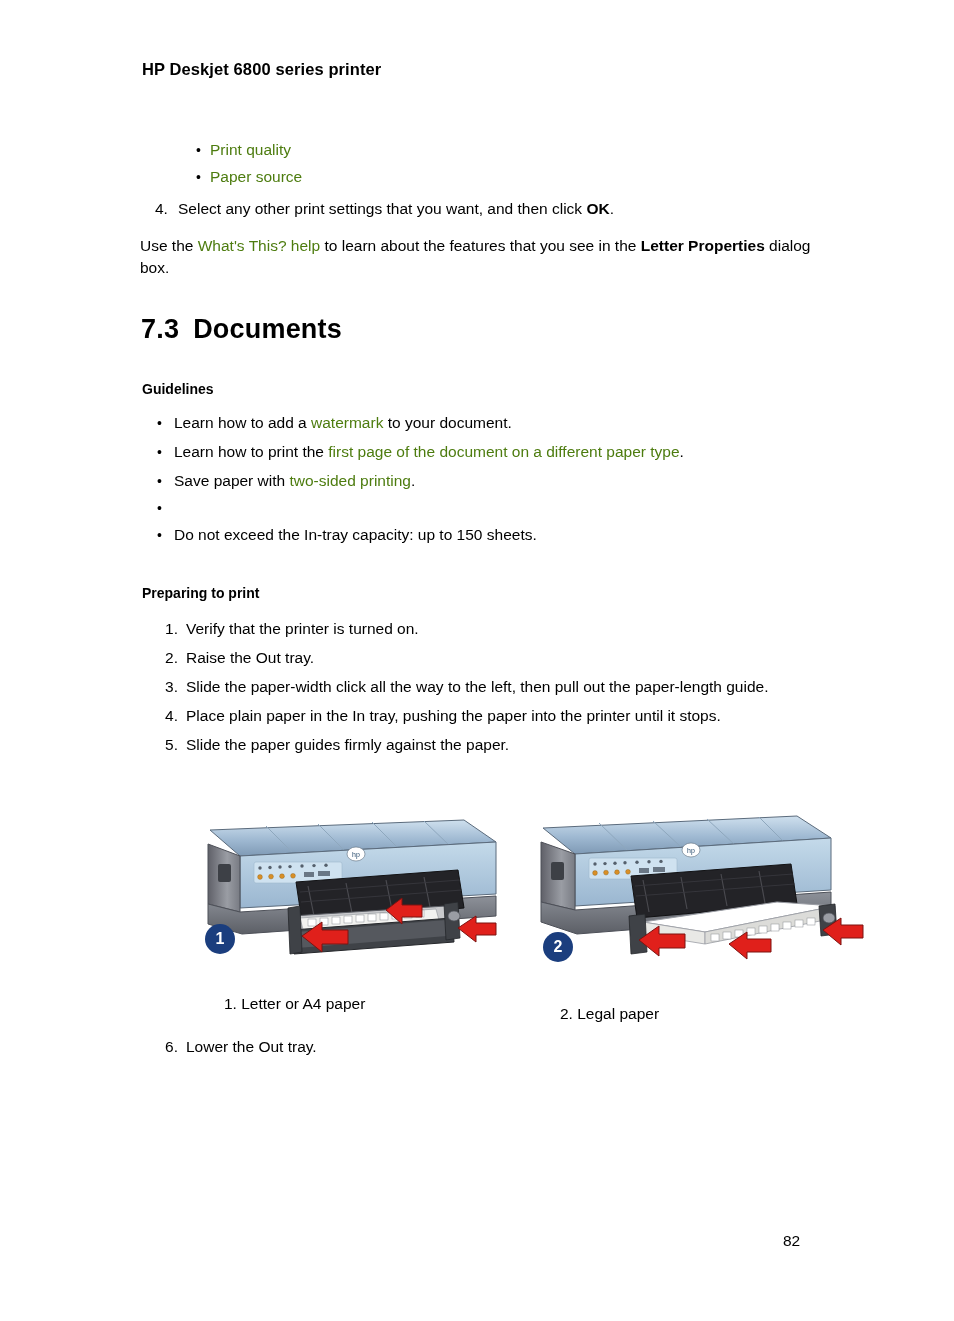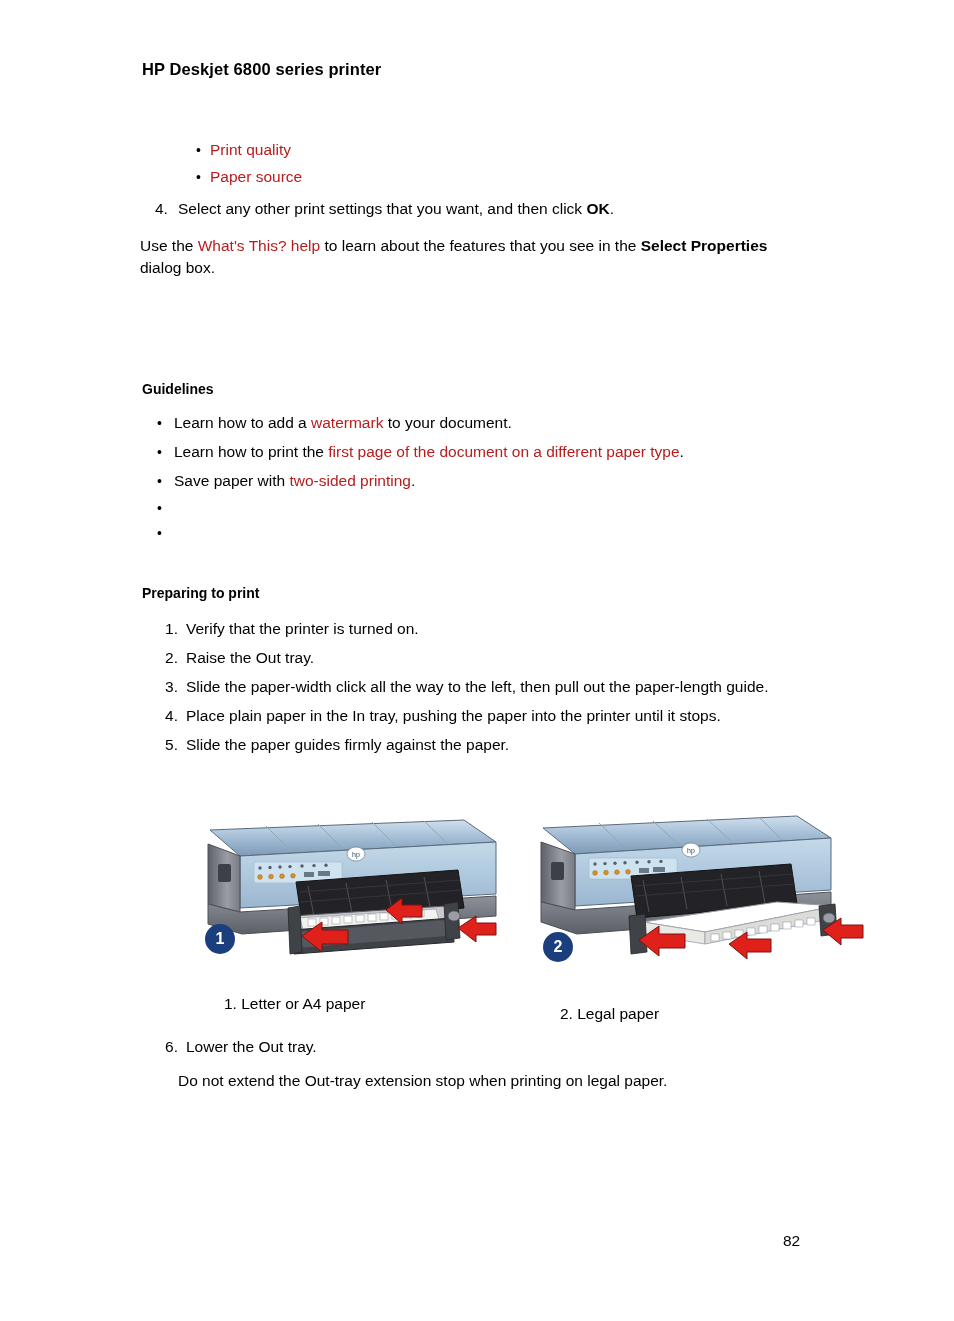--- a/index.html
+++ b/index.html
@@ -29,21 +29,21 @@
     left: 142px;
     top: 60px;
     font-size: 16.5px;
     font-weight: bold;
     letter-spacing: 0.1px;
     color: #000;
   }
 
   
   .link {
-    color: #b91c1c;
+    color: #4d7c0f;
   }
   .bold {
     font-weight: bold;
   }
 
   
   .top-links {
     position: absolute;
     left: 196px;
     top: 141px;
@@ -214,22 +214,25 @@
       <span class="bul">•</span>
       <span class="link">Paper source</span>
     </div>
   </div>
 
   <div class="step4">
     <span class="num">4.</span>
     <span><span>Select any other print settings that you want, and then click </span><span class="bold">OK</span><span>.</span></span>
   </div>
 
-  <div class="para-whats"><span>Use the </span><span class="link">What's This? help</span><span> to learn about the features that you see in the </span><span class="bold">Select Properties</span><span> dialog box.</span></div>
-
+  <div class="para-whats"><span>Use the </span><span class="link">What's This? help</span><span> to learn about the features that you see in the </span><span class="bold">Letter Properties</span><span> dialog box.</span></div>
+
+  <div class="sec-head">
+    <span class="num">7.3</span><span>Documents</span>
+  </div>
 
   <div class="sub-head sub-guidelines">Guidelines</div>
 
   <div class="guidelines">
     <div class="li">
       <span class="bul">•</span>
       <span><span>Learn how to add a </span><span class="link">watermark</span><span> to your document.</span></span>
     </div>
     <div class="li">
       <span class="bul">•</span>
@@ -237,20 +240,21 @@
     </div>
     <div class="li">
       <span class="bul">•</span>
       <span><span>Save paper with </span><span class="link">two-sided printing</span><span>.</span></span>
     </div>
     <div class="li">
       <span class="bul">•</span>
     </div>
     <div class="li">
       <span class="bul">•</span>
+      <span>Do not exceed the In-tray capacity: up to 150 sheets.</span>
     </div>
   </div>
 
   <div class="sub-head sub-preparing">Preparing to print</div>
 
   <div class="steps">
     <div class="li">
       <span class="num">1.</span>
       <span class="txt">Verify that the printer is turned on.</span>
     </div>
@@ -474,17 +478,16 @@
   <div class="badge badge-2">2</div>
 
   <div class="cap cap-1">1. Letter or A4 paper</div>
   <div class="cap cap-2">2. Legal paper</div>
 
   <div class="step6">
     <span class="num">6.</span>
     <span>Lower the Out tray.</span>
   </div>
 
-  <div class="note-legal">Do not extend the Out-tray extension stop when printing on legal paper.</div>
 
   <div class="page-num">82</div>
 
 </div>
 
 </body></html>

